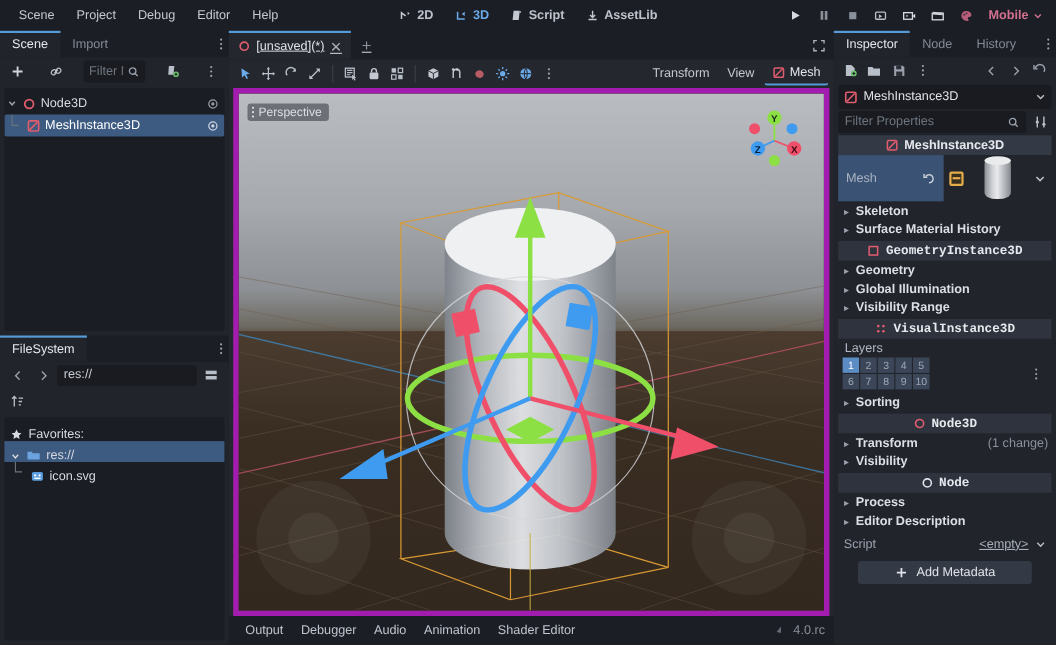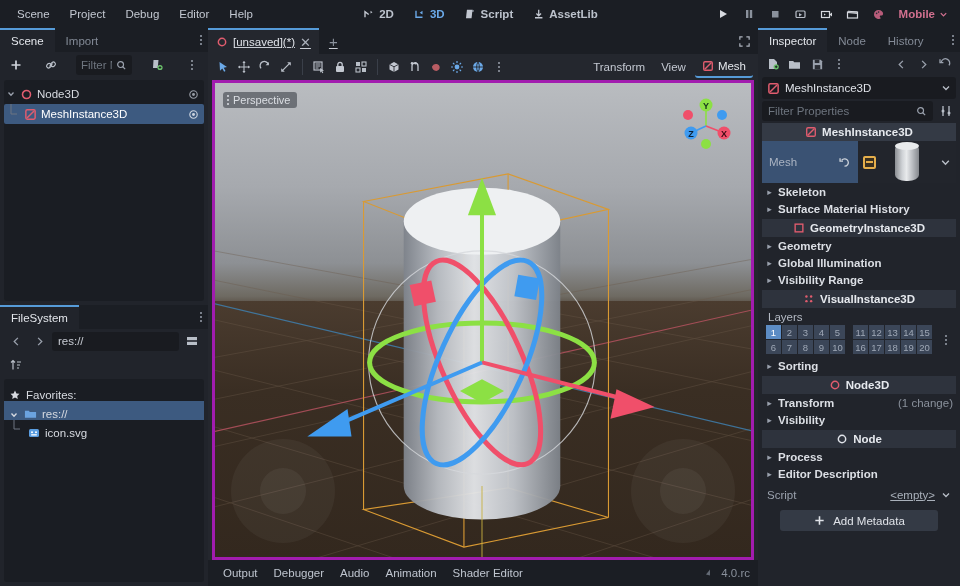--- a/index.html
+++ b/index.html
@@ -133,21 +133,21 @@
   .sep { width: 1px; height: 16px; background: #3a3f49; margin: 0 5px; flex: 0 0 1px; }
   .vp-right { margin-left: auto; display: flex; align-items: center; gap: 2px; }
   .vp-menu { padding: 4px 7px; border-radius: 3px; color: #c3c8d1; font-size: 11.5px; }
   .vp-menu.active {
     color: #e3e6eb; border-bottom: 2px solid #569bd8; display: flex; align-items: center; gap: 4px;
   }
 
   
   .viewport {
     flex: 1; margin: 0 4px 0 4px; position: relative; overflow: hidden;
-    border: 3px solid #a21caf; background: #3b2f26;
+    border: 5px solid #a21caf; background: #3b2f26;
   }
   .vp-sky {
     position: absolute; inset: 0;
     background: linear-gradient(180deg, #b9bcc0 0%, #a6a9ae 22%, #8d9094 38%, #6e6a62 45%, #4a3d31 48%, #3c2f25 60%, #35291f 100%);
   }
   .vp-ground {
     position: absolute; left: 0; right: 0; top: 46%; bottom: 0;
     background: linear-gradient(180deg, #4b3c2f 0%, #3a2e23 35%, #33281e 100%);
   }
   .perspective-label {
@@ -190,21 +190,21 @@
     align-items: center; padding: 0 6px; gap: 4px; min-width: 0;
   }
   .insp-filter .ph { color: #6e757f; flex: 1; }
 
   .insp-body { flex: 1; overflow: hidden; padding: 0 4px 4px 4px; }
   .class-header {
     height: 18px; background: #343a45; display: flex; align-items: center;
     justify-content: center; gap: 5px; color: #e6e9ee; font-weight: bold; font-size: 11.5px;
     margin-top: 2px;
   }
-  .class-header.dim { background: #2e333d; }
+  .class-header.dim { background: #2e333d; font-family: Liberation Mono, monospace; }
 
   .mesh-row { height: 42px; display: flex; align-items: stretch; background: #262a32; }
   .mesh-label-cell {
     width: 96px; background: #3a5273; display: flex; align-items: center;
     padding: 0 7px; color: #aab3c2; gap: 4px;
   }
   .mesh-label-cell .t { flex: 1; }
   .mesh-value-cell {
     flex: 1; background: #22252c; display: flex; align-items: center; gap: 4px; padding: 0 5px;
     position: relative;
@@ -1029,36 +1029,20 @@
             </div>
             <div class="layer-line">
               <span class="layer-cell">6</span>
               <span class="layer-cell">7</span>
               <span class="layer-cell">8</span>
               <span class="layer-cell">9</span>
               <span class="layer-cell">10</span>
             </div>
           </div>
           <span class="layer-gap"></span>
-          <div class="layer-group">
-            <div class="layer-line">
-              <span class="layer-cell">11</span>
-              <span class="layer-cell">12</span>
-              <span class="layer-cell">13</span>
-              <span class="layer-cell">14</span>
-              <span class="layer-cell">15</span>
-            </div>
-            <div class="layer-line">
-              <span class="layer-cell">16</span>
-              <span class="layer-cell">17</span>
-              <span class="layer-cell">18</span>
-              <span class="layer-cell">19</span>
-              <span class="layer-cell">20</span>
-            </div>
-          </div>
           <div class="icon-btn" style="margin-left:auto">
             <span class="vdots">
                 <i></i>
                 <i></i>
                 <i></i>
               </span>
           </div>
         </div>
 
         <div class="prop-row">

